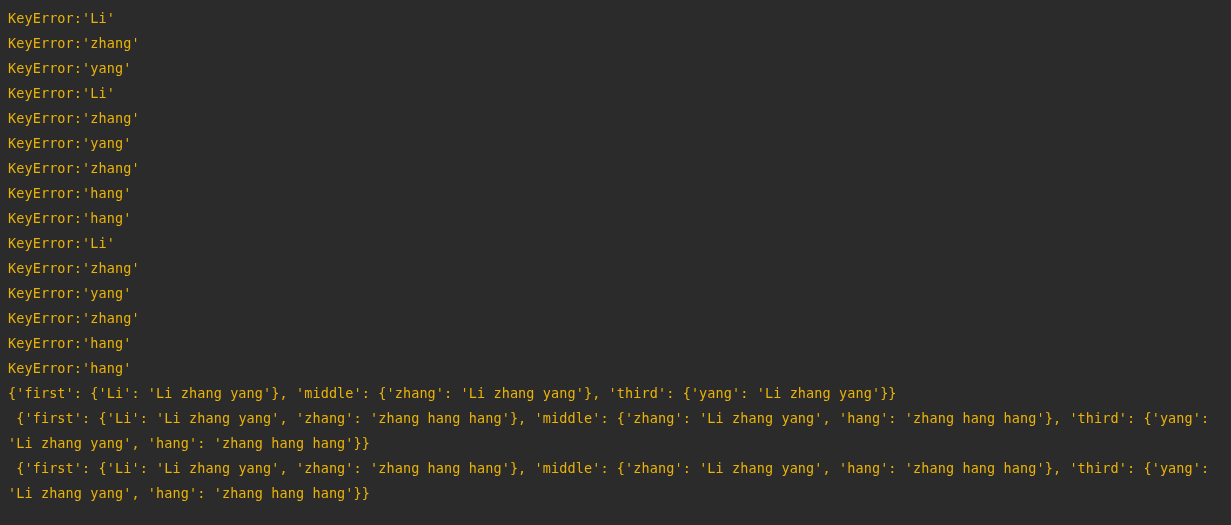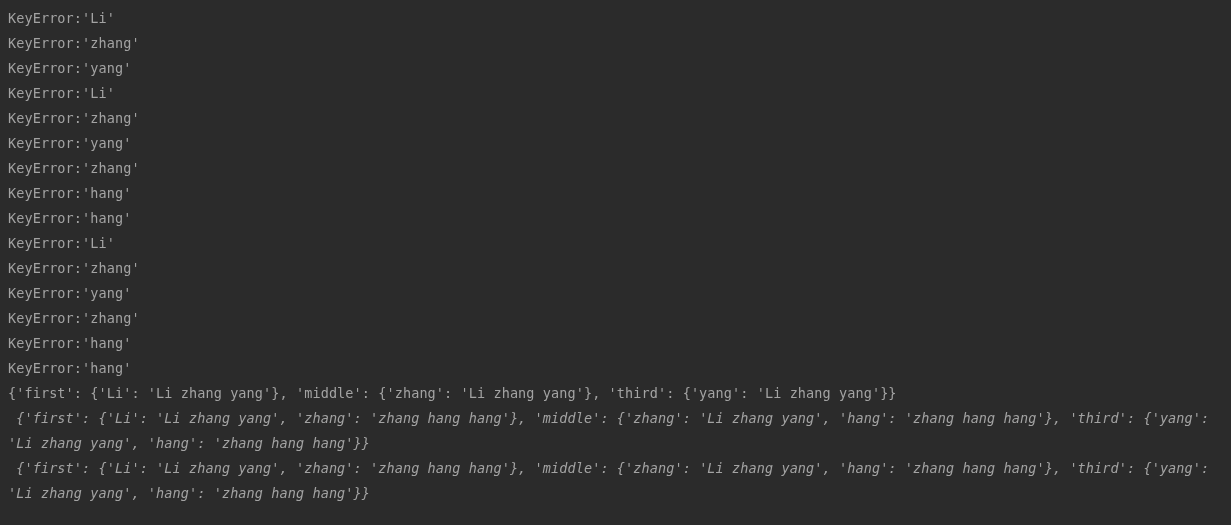--- a/index.html
+++ b/index.html
@@ -11,35 +11,34 @@
   #console-pane {
     width: 1231px;
     height: 525px;
     background: #2b2b2b;
     overflow: hidden;
     box-sizing: border-box;
     padding: 6px 0 0 0;
     font-family: "DejaVu Sans Mono", "Liberation Mono", monospace;
     font-size: 13.5px;
     line-height: 25px;
-    color: #a3a3a3;
+    color: #eab308;
     -webkit-font-smoothing: antialiased;
   }
 
   .console-line {
     white-space: pre;
     padding-left: 8px;
     min-height: 25px;
     letter-spacing: 0.1px;
   }
 
   .console-line.wrapped {
     white-space: pre-wrap;
     word-break: break-word;
-    font-style: italic;
   }
 </style>
 </head>
 <body>
 
 <div id="console-pane">
     <div class="console-line">KeyError:'Li'</div>
     <div class="console-line">KeyError:'zhang'</div>
     <div class="console-line">KeyError:'yang'</div>
     <div class="console-line">KeyError:'Li'</div>

